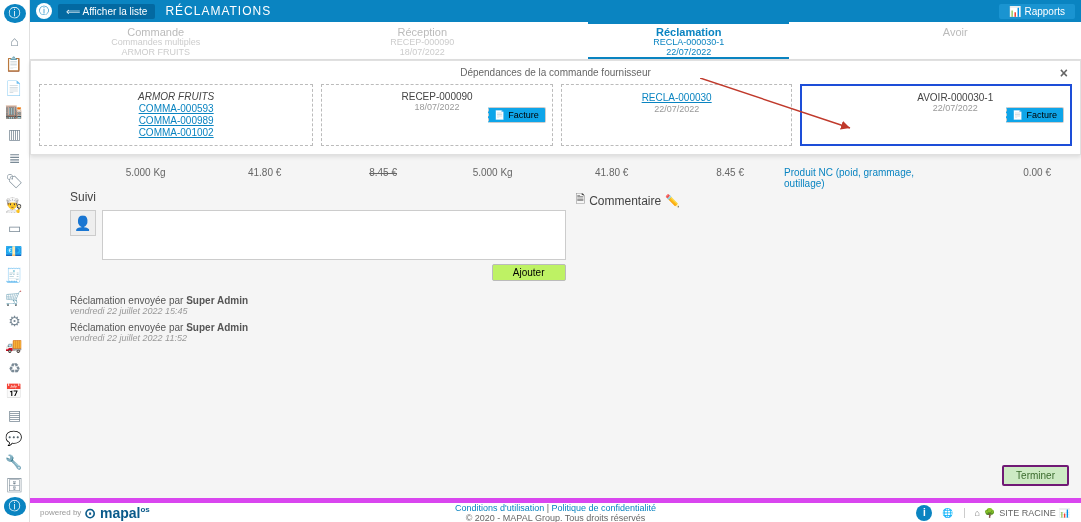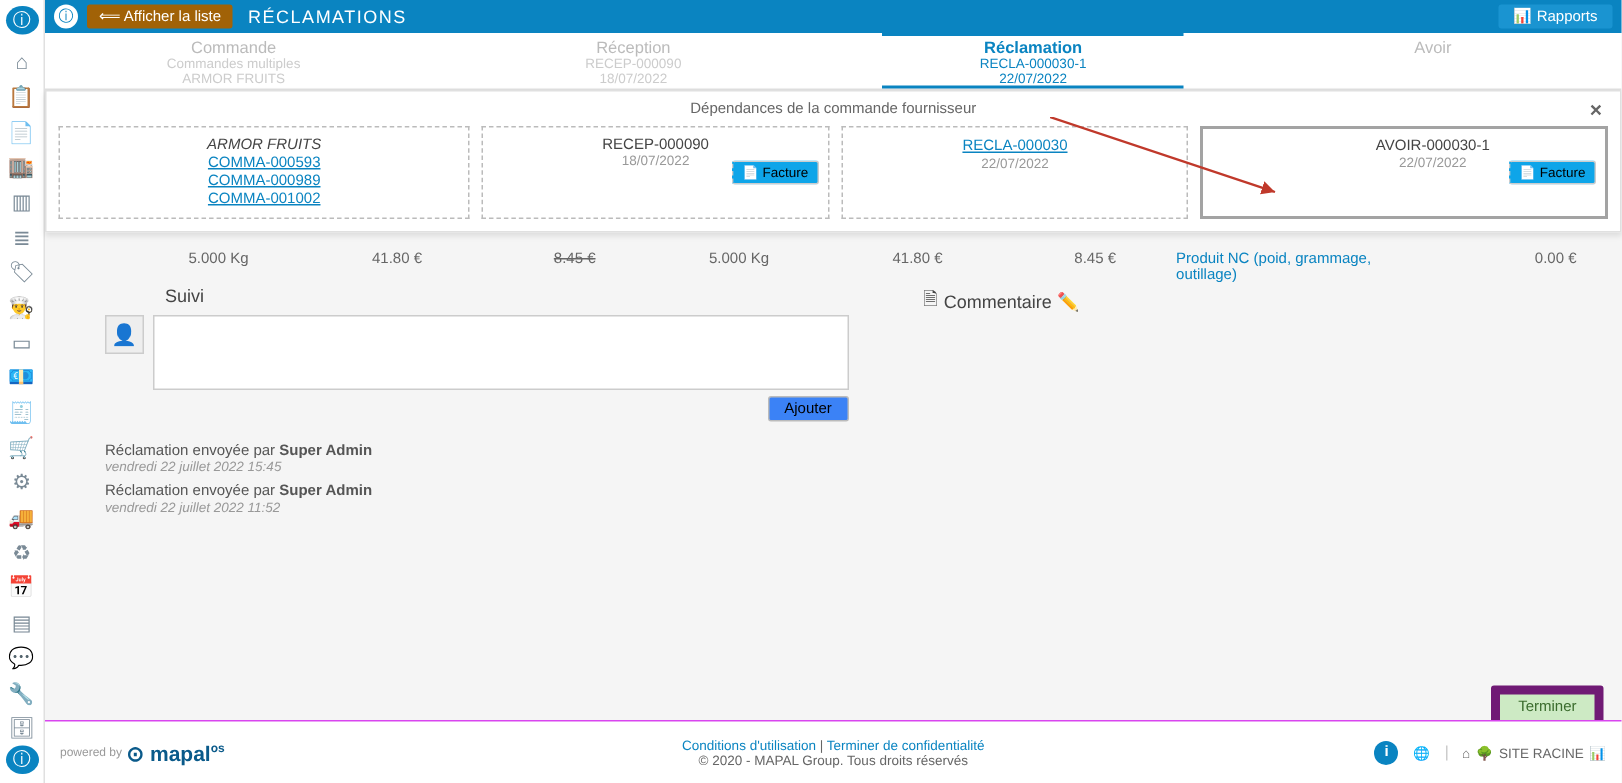--- a/index.html
+++ b/index.html
@@ -6,64 +6,64 @@
 body { background:#f5f5f5; font-size:11px; color:#333; width:1081px; height:522px; overflow:hidden; position:relative; }
 
 .sidebar { position:absolute; left:0; top:0; width:30px; height:522px; background:#fff; border-right:1px solid #e0e0e0; display:flex; flex-direction:column; align-items:center; padding-top:4px; z-index:5; }
 .sidebar-icon { width:22px; height:22px; display:flex; align-items:center; justify-content:center; margin:2px 0; color:#7a8a96; cursor:pointer; font-size:14px; }
 .sidebar-logo { width:22px; height:22px; border-radius:50%; background:#0a84c1; color:#fff; display:flex; align-items:center; justify-content:center; margin-bottom:6px; font-size:12px; }
 .sidebar-icon.active { color:#0a84c1; }
 .sidebar-spacer { flex:1; }
 
 .topbar { position:absolute; left:30px; top:0; right:0; height:22px; background:#0a84c1; display:flex; align-items:center; padding:0 6px; color:#fff; }
 .topbar-logo { width:16px; height:16px; border-radius:50%; background:#fff; color:#0a84c1; display:flex; align-items:center; justify-content:center; font-size:10px; margin-right:6px; }
-.btn-afficher { background:#a16207; border:none; color:#fff; padding:2px 8px; font-size:10px; border-radius:2px; cursor:pointer; margin-right:10px; }
+.btn-afficher { background:#0369a1; border:none; color:#fff; padding:2px 8px; font-size:10px; border-radius:2px; cursor:pointer; margin-right:10px; }
 .topbar-title { font-size:12px; letter-spacing:1px; font-weight:normal; }
 .btn-rapports { margin-left:auto; background:#1a94d1; border:none; color:#fff; padding:2px 10px; font-size:10px; border-radius:2px; cursor:pointer; }
 
 .main { position:absolute; left:30px; top:22px; right:0; bottom:30px; overflow:hidden; }
 
 .tabs-row { display:flex; background:#fff; border-bottom:1px solid #e0e0e0; height:38px;gap:15px; }
 .tab { flex:1; text-align:center; padding:4px 0; position:relative; }
 .tab-title { font-size:11px; color:#bbb; }
 .tab-sub { font-size:9px; color:#ccc; line-height:1.1; }
 .tab.active .tab-title { color:#0a84c1; font-weight:bold; }
 .tab.active .tab-sub { color:#0a84c1; }
 .tab.active::before { content:""; position:absolute; top:0; left:10%; right:10%; height:2px; background:#0a84c1; }
 .tab.active::after { content:""; position:absolute; bottom:0; left:10%; right:10%; height:2px; background:#0a84c1; }
 
 .overlay-panel { position:absolute; top:60px; left:30px; right:0; background:#fff; border:1px solid #e0e0e0; z-index:10; padding:4px 8px 8px 8px; box-shadow:0 2px 4px rgba(0,0,0,.1); }
 .overlay-header { text-align:center; font-size:10px; color:#666; position:relative; padding:2px 0 6px; }
 .overlay-close { position:absolute; right:4px; top:0; font-size:14px; color:#666; cursor:pointer; font-weight:bold; }
 .dep-row { display:flex; gap:8px; align-items:stretch; }
 .dep-box { border:1px dashed #bbb; padding:6px 8px; text-align:center; font-size:10px; flex:1; position:relative; }
-.dep-box.highlight { border:2px solid #a3a3a3;padding-left:46px; }
+.dep-box.highlight { border:2px solid #1d4ed8;padding-left:46px; }
 .dep-box-title { font-size:10px; color:#444; }
 .dep-link { color:#0a84c1; text-decoration:underline; cursor:pointer; display:block; margin:1px 0; }
 .dep-date { color:#999; font-size:9px; }
 .btn-facture { position:absolute; right:6px; top:50%; transform:translateY(-50%); background:#0ea5e9; border:1px solid #ccc; padding:2px 6px; font-size:9px; cursor:pointer; border-radius:2px; }
 .factice { border-left:1px dashed #ccc; padding-left:6px; }
 
 .data-row { position:absolute; top:145px; left:40px; right:10px; display:flex; font-size:10px; color:#666; }
 .data-row span { flex:1; text-align:right; padding:0 20px; }
 .data-row span.strike { text-decoration:line-through; }
 
 .body-cols { position:absolute; top:168px; left:40px; right:10px; bottom:40px; display:flex; gap:10px; }
 .col { flex:1; }
-.col-header { font-size:12px; color:#444; margin-bottom:6px; display:flex; align-items:center; gap:4px;margin-left:40px; }
+.col-header { font-size:12px; color:#444; margin-bottom:6px; display:flex; align-items:center; gap:4px; }
 .suivi-row { display:flex; gap:6px; align-items:flex-start; }
 .avatar { width:26px; height:26px; background:#eee; border:1px solid #ccc; display:flex; align-items:center; justify-content:center; color:#888; font-size:14px; }
 .comment-box { flex:1; height:50px; border:1px solid #ccc; padding:4px; resize:none; font-size:10px; }
-.btn-ajouter { float:right; margin-top:4px; background:#3b82f6; border:1px solid #bbb; padding:2px 10px; font-size:10px; cursor:pointer; border-radius:2px; }
+.btn-ajouter { float:right; margin-top:4px; background:#bef264; border:1px solid #bbb; padding:2px 20px; font-size:10px; cursor:pointer; border-radius:2px; }
 .log-entry { margin-top:14px; font-size:10px; color:#555; }
 .log-entry .log-date { color:#999; font-style:italic; font-size:9px; }
 
-.btn-terminer { position:absolute; right:12px; bottom:6px; background:#cdeac4; border:6px solid #701a75; color:#3a6b2d; padding:3px 12px; font-size:10px; border-radius:2px; cursor:pointer; }
-
-.footer { position:absolute; left:30px; right:0; bottom:0; height:42px; background:#fff; border-top:1px solid #d946ef; display:flex; align-items:center; padding:0 10px; font-size:9px; color:#666; }
+.btn-terminer { position:absolute; right:12px; bottom:6px; background:#cdeac4; border:2px solid #701a75; color:#3a6b2d; padding:3px 12px; font-size:10px; border-radius:2px; cursor:pointer; }
+
+.footer { position:absolute; left:30px; right:0; bottom:0; height:24px; background:#fff; border-top:5px solid #d946ef; display:flex; align-items:center; padding:0 10px; font-size:9px; color:#666; }
 .footer-logo { margin-right:auto; display:flex; align-items:center; gap:3px; }
 .footer-center { position:absolute; left:50%; transform:translateX(-50%); text-align:center; }
 .footer-link { color:#0a84c1; cursor:pointer; }
 .footer-right { margin-left:auto; display:flex; align-items:center; gap:10px; }
 .badge-info { width:16px; height:16px; border-radius:50%; background:#0a84c1; color:#fff; display:flex; align-items:center; justify-content:center; font-size:10px; font-weight:bold; cursor:pointer; }
 .site-btn { border-left:1px solid #ccc; padding-left:10px; display:flex; align-items:center; gap:4px; cursor:pointer; }
 
 .arrow { position:absolute; z-index:12; pointer-events:none; }
 </style>
 </head>
@@ -204,21 +204,21 @@
 </svg>
 
 <div class="footer">
   <div class="footer-logo">
     <span style="font-size:8px;color:#999">powered by</span>
     <span style="font-size:14px;color:#0a5a8a;font-weight:bold">⊙ <span>mapal</span><sup style="font-size:8px">os</sup></span>
   </div>
   <div class="footer-center">
     <span class="footer-link">Conditions d'utilisation</span>
     <span> | </span>
-    <span class="footer-link">Terminer de confidentialité</span>
+    <span class="footer-link">Politique de confidentialité</span>
     <div>© 2020 - MAPAL Group. Tous droits réservés</div>
   </div>
   <div class="footer-right">
     <span class="badge-info">i</span>
     <span>🌐</span>
     <span class="site-btn">
       <span>⌂</span>
       <span>🌳</span>
       <span>SITE RACINE</span>
       <span>📊</span>

